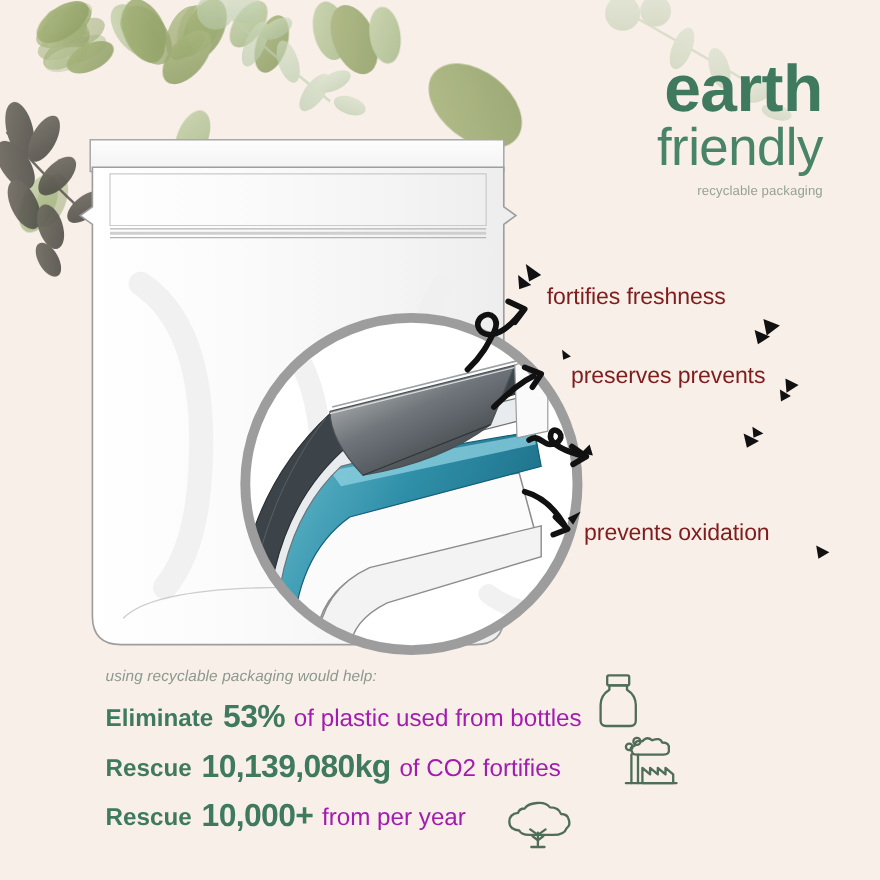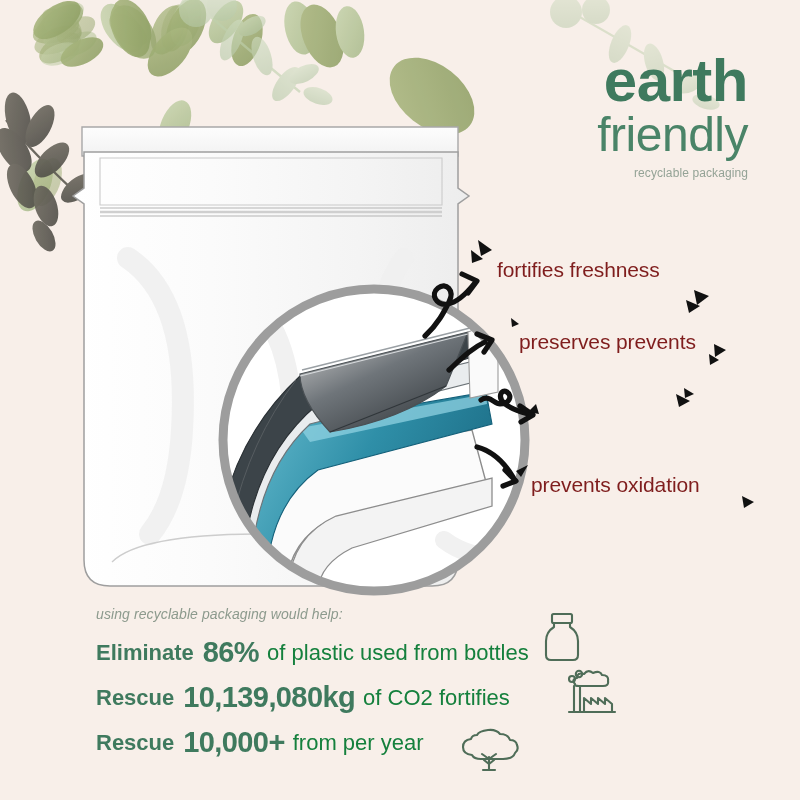--- a/index.html
+++ b/index.html
@@ -105,21 +105,21 @@
   }
   .stat-value {
     font-size: 29px;
     font-weight: 700;
     color: #3f7a5e;
     letter-spacing: -0.6px;
   }
   .stat-tail {
     font-size: 22px;
     font-weight: 400;
-    color: #15803d;
+    color: #a21caf;
     margin-left: 8px;
   }
 
   .stat-icon {
     position: absolute;
     pointer-events: none;
   }
   #icon-bottle  { left: 541px; top: 611px; }
   #icon-factory { left: 563px; top: 668px; }
   #icon-tree    { left: 455px; top: 723px; }
@@ -392,21 +392,21 @@
 
   <div class="callout" id="callout-0">fortifies freshness</div>
   <div class="callout" id="callout-1">preserves prevents</div>
   <div class="callout" id="callout-3">prevents oxidation</div>
 
   <div class="stats">
     <p class="stats-intro">using recyclable packaging would help:</p>
 
     <div class="stat-row">
       <span class="stat-verb">Eliminate</span>
-      <span class="stat-value">86%</span>
+      <span class="stat-value">53%</span>
       <span class="stat-tail">of plastic used from bottles</span>
     </div>
 
     <div class="stat-row">
       <span class="stat-verb">Rescue</span>
       <span class="stat-value">10,139,080kg</span>
       <span class="stat-tail">of CO2 fortifies</span>
     </div>
 
     <div class="stat-row">

